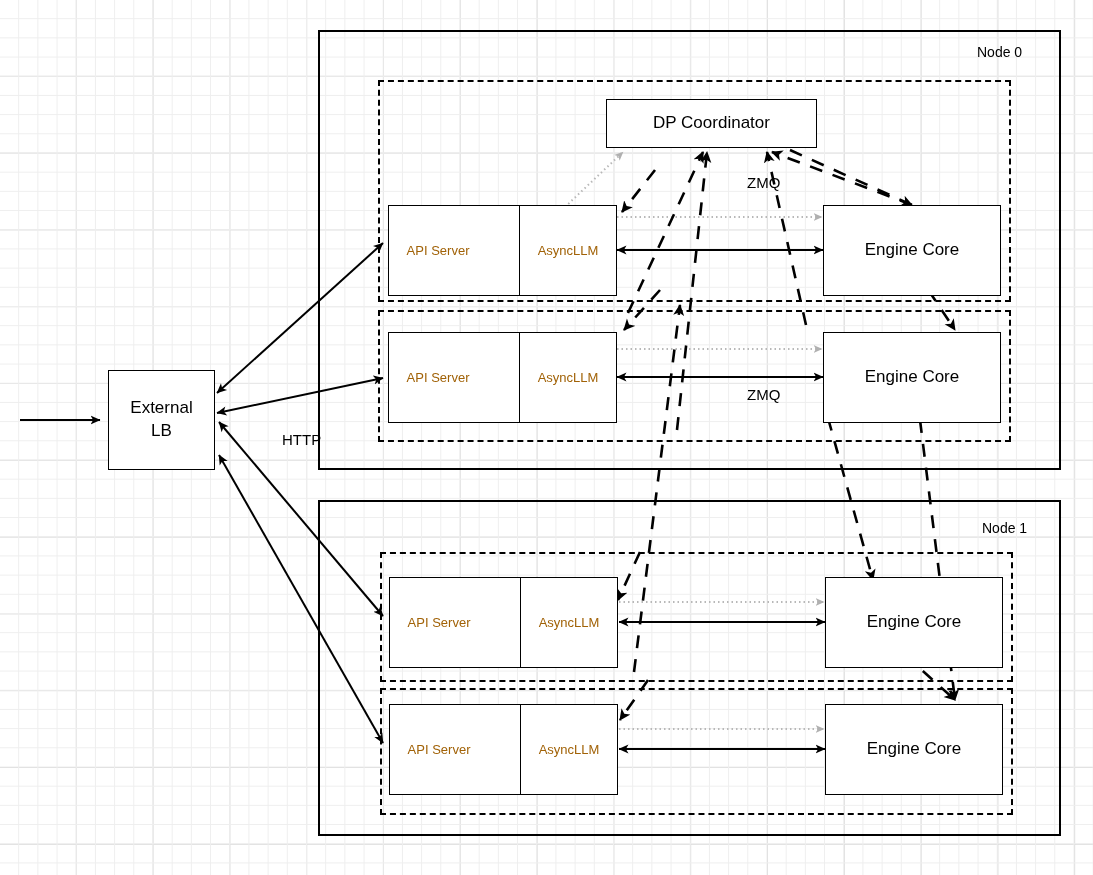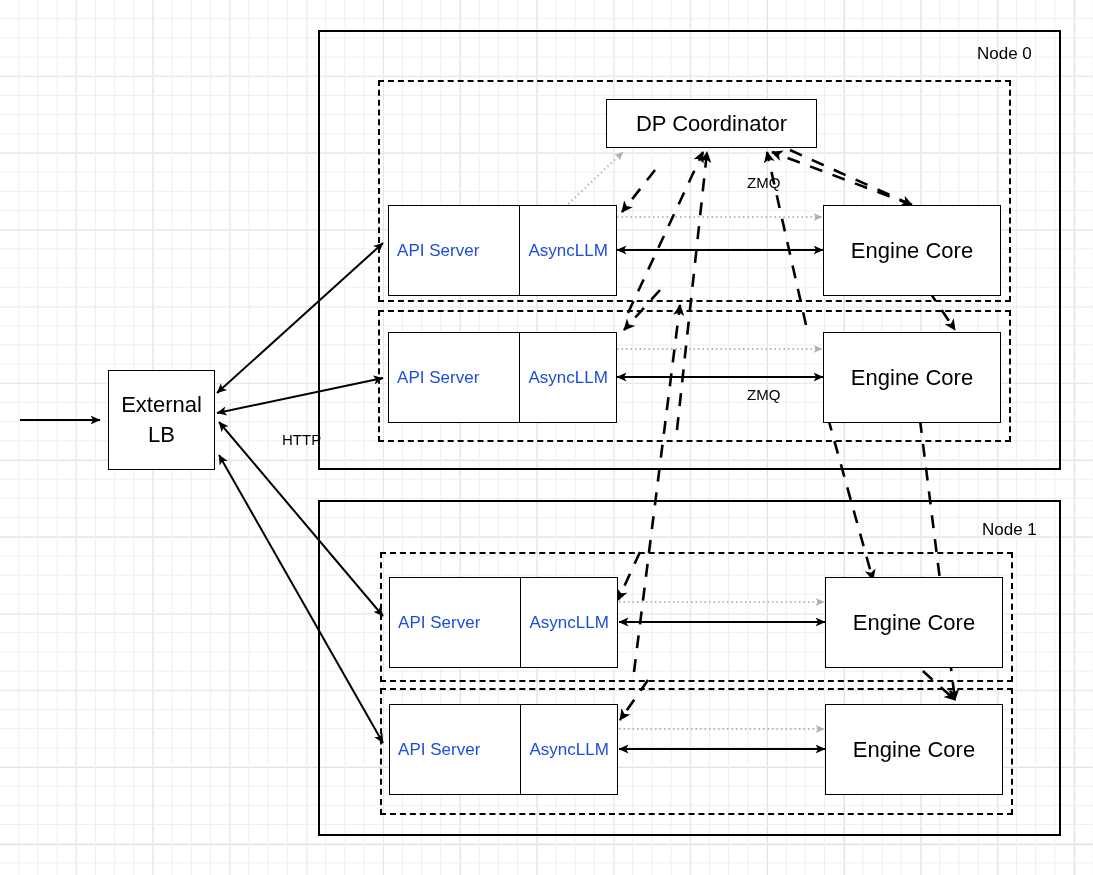--- a/index.html
+++ b/index.html
@@ -52,44 +52,44 @@
     border: 1.6px solid #000000;
     background: #ffffff;
     display: flex;
     align-items: stretch;
   }
   .unit-cell {
     flex: 1 1 auto;
     display: flex;
     align-items: center;
     justify-content: center;
-    font-size: 17px;
-    color: #1d4ed8;
+    font-size: 13px;
+    color: #a16207;
     white-space: nowrap;
   }
   .unit-cell + .unit-cell {
     border-left: 1.6px solid #000000;
     margin-left: 32px;
   }
   .simple-box {
     position: absolute;
     box-sizing: border-box;
     border: 1.6px solid #000000;
     background: #ffffff;
     display: flex;
     align-items: center;
     justify-content: center;
-    font-size: 22px;
+    font-size: 17px;
     color: #000000;
     text-align: center;
     line-height: 1.35;
   }
   .node-label {
     position: absolute;
-    font-size: 17px;
+    font-size: 14px;
     color: #000000;
     white-space: nowrap;
   }
   .edge-label {
     position: absolute;
     font-size: 15px;
     color: #000000;
     background: transparent;
     white-space: nowrap;
     padding-left: 36px;

